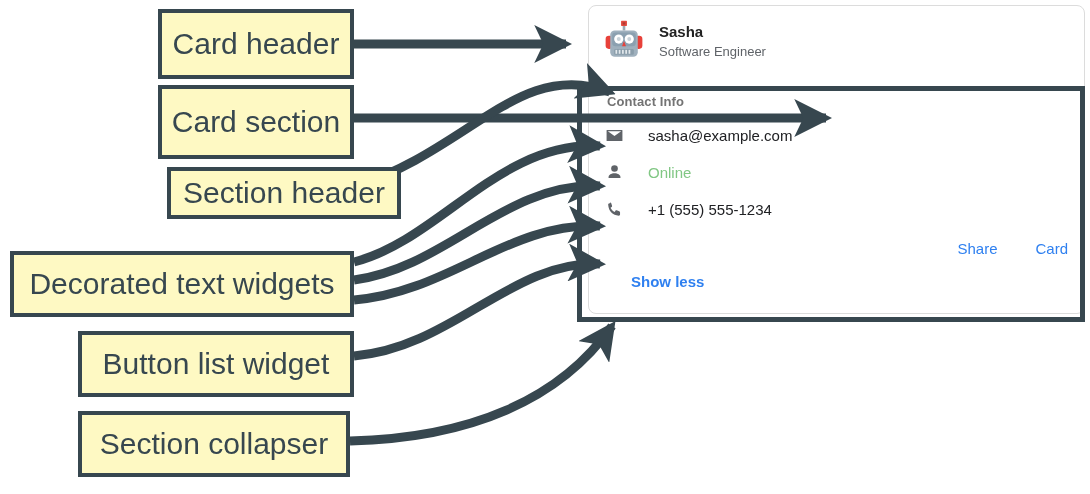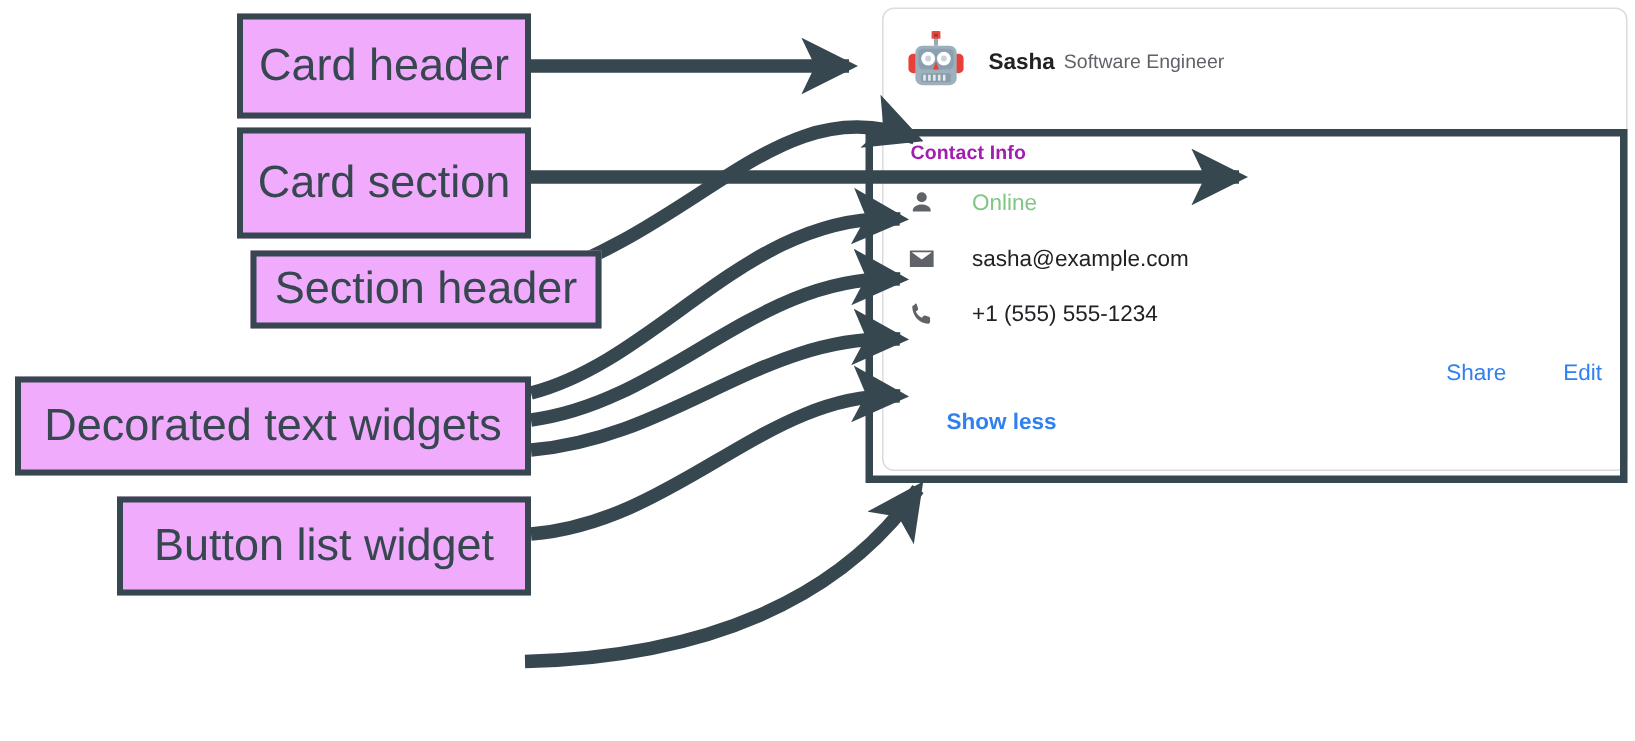--- a/index.html
+++ b/index.html
@@ -10,21 +10,21 @@
     overflow:hidden;
     position:relative;
   }
   #root{position:relative;width:1090px;height:494px;}
 
   
   .callout{
     position:absolute;
     box-sizing:border-box;
     border:4px solid #37474f;
-    background:#f0abfc;
+    background:#fef9c3;
     color:#37474f;
     font-size:30px;
     line-height:1;
     display:flex;
     align-items:center;
     justify-content:center;
     white-space:nowrap;
     z-index:5;
   }
 
@@ -41,33 +41,33 @@
     border:1px solid #dcdcdc;
     border-radius:8px;
     z-index:2;
   }
   .card-header{
     display:flex;align-items:center;
     padding:14px 16px 14px 14px;
     gap:14px;
   }
   .avatar{width:42px;height:42px;flex:0 0 42px;display:block;}
-  .identity{display:flex;flex-direction:row;gap:6px;}
+  .identity{display:flex;flex-direction:column;gap:6px;}
   .person-name{
     font-size:15px;font-weight:bold;color:#222222;line-height:1;
   }
   .person-role{
     font-size:13px;color:#5f6368;line-height:1;
   }
 
   .card-body{
     padding:18px 16px 14px 16px;
   }
   .section-title{
-    font-size:13px;font-weight:bold;color:#a21caf;
+    font-size:13px;font-weight:bold;color:#737373;
     letter-spacing:.1px;
     margin:0 0 16px 2px;
   }
   .info-row{
     display:flex;align-items:center;
     gap:24px;
     margin-bottom:17px;
     min-height:20px;
   }
   .row-icon{width:19px;height:19px;flex:0 0 19px;display:block;}
@@ -139,20 +139,23 @@
     <span>Card section</span>
   </div>
   <div class="callout" style="left:120px;top:167px;width:234px;height:52px;margin-left:47px;">
     <span>Section header</span>
   </div>
   <div class="callout" style="left:10px;top:251px;width:344px;height:66px;">
     <span>Decorated text widgets</span>
   </div>
   <div class="callout" style="left:78px;top:331px;width:276px;height:66px;">
     <span>Button list widget</span>
+  </div>
+  <div class="callout" style="left:78px;top:411px;width:272px;height:66px;">
+    <span>Section collapser</span>
   </div>
 
   <div class="card">
 
     <div class="card-header">
       <svg class="avatar" viewBox="0 0 64 64" xmlns="http://www.w3.org/2000/svg">
         <rect x="30" y="4" width="4" height="12" fill="#9aa8b3"></rect>
         <rect x="27.5" y="1" width="9" height="8" rx="1" fill="#e24b40"></rect>
         <rect x="30" y="3.5" width="4" height="3.5" fill="#b03a31"></rect>
         <rect x="4" y="24" width="11" height="20" rx="5" fill="#e8413a"></rect>
@@ -178,44 +181,44 @@
         <div class="person-role">Software Engineer</div>
       </div>
     </div>
 
     <div class="card-body">
 
       <div class="section-title">Contact Info</div>
 
       <div class="info-row">
         <svg class="row-icon" viewBox="0 0 24 24" xmlns="http://www.w3.org/2000/svg">
+          <path fill="#5f6368" d="M2.5 5h19a.5.5 0 0 1 .5.5V18.5a.5.5 0 0 1-.5.5h-19a.5.5 0 0 1-.5-.5V5.5A.5.5 0 0 1 2.5 5z"></path>
+          <path fill="#ffffff" d="M3.6 6.6 12 12.6l8.4-6z"></path>
+        </svg>
+        <span class="row-text">sasha@example.com</span>
+      </div>
+
+      <div class="info-row">
+        <svg class="row-icon" viewBox="0 0 24 24" xmlns="http://www.w3.org/2000/svg">
           <circle cx="12" cy="7" r="4.2" fill="#5f6368"></circle>
           <path fill="#5f6368" d="M12 13c4.2 0 7.5 2.2 7.5 4.6V19h-15v-1.4C4.5 15.2 7.8 13 12 13z"></path>
         </svg>
         <span class="row-text status-online">Online</span>
-      </div>
-
-      <div class="info-row">
-        <svg class="row-icon" viewBox="0 0 24 24" xmlns="http://www.w3.org/2000/svg">
-          <path fill="#5f6368" d="M2.5 5h19a.5.5 0 0 1 .5.5V18.5a.5.5 0 0 1-.5.5h-19a.5.5 0 0 1-.5-.5V5.5A.5.5 0 0 1 2.5 5z"></path>
-          <path fill="#ffffff" d="M3.6 6.6 12 12.6l8.4-6z"></path>
-        </svg>
-        <span class="row-text">sasha@example.com</span>
       </div>
 
       <div class="info-row">
         <svg class="row-icon" viewBox="0 0 24 24" xmlns="http://www.w3.org/2000/svg">
           <path fill="#5f6368" d="M6.6 3c.6 0 1.1.4 1.3 1l1 3.2c.2.6 0 1.2-.5 1.5L7 9.7c1 2.3 2.9 4.2 5.2 5.3l1-1.4c.4-.5 1-.7 1.6-.5l3.2 1c.6.2 1 .7 1 1.3v3c0 .9-.7 1.6-1.6 1.5C9.7 19.3 4.7 14.3 4 6.1 3.9 5.2 4.6 4.5 5.5 4.5z"></path>
         </svg>
         <span class="row-text">+1 (555) 555-1234</span>
       </div>
 
       <div class="button-list">
         <button class="link-btn">Share</button>
-        <button class="link-btn">Edit</button>
+        <button class="link-btn">Card</button>
       </div>
 
       <button class="collapser">Show less</button>
 
     </div>
   </div>
 
   <div class="section-outline"></div>
 
 </div>

